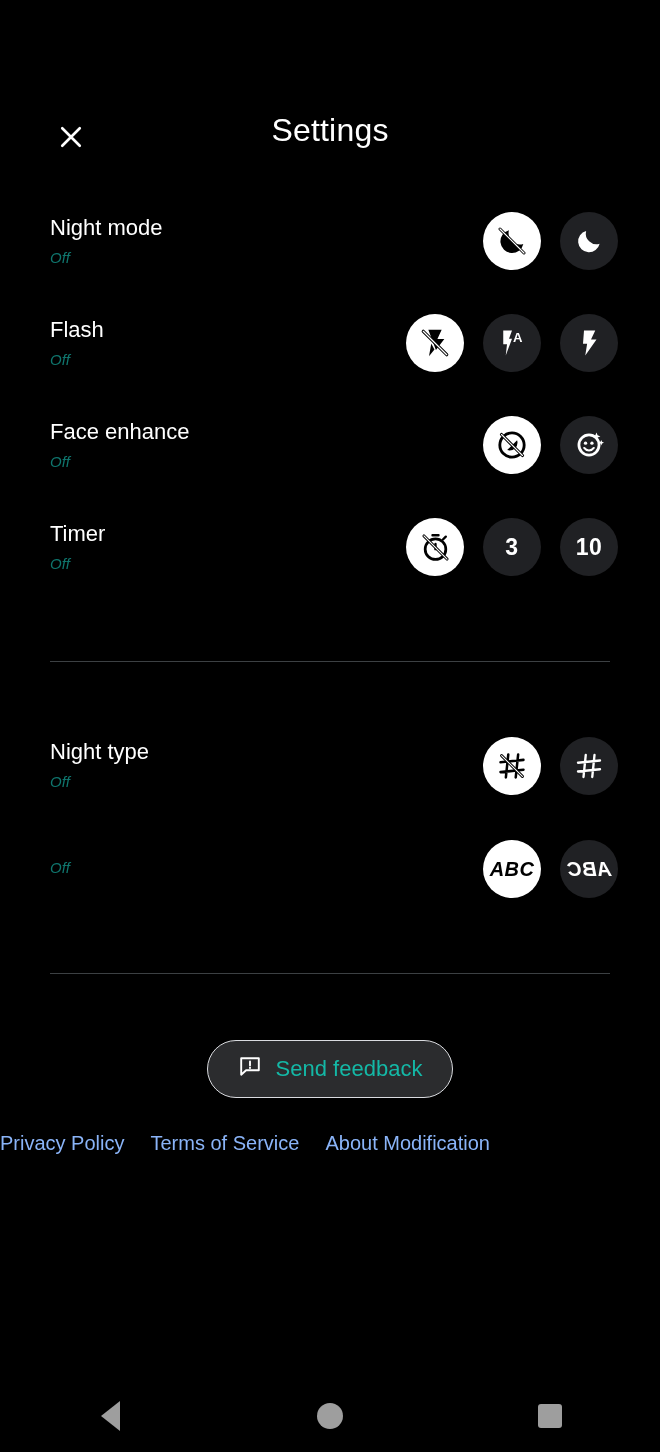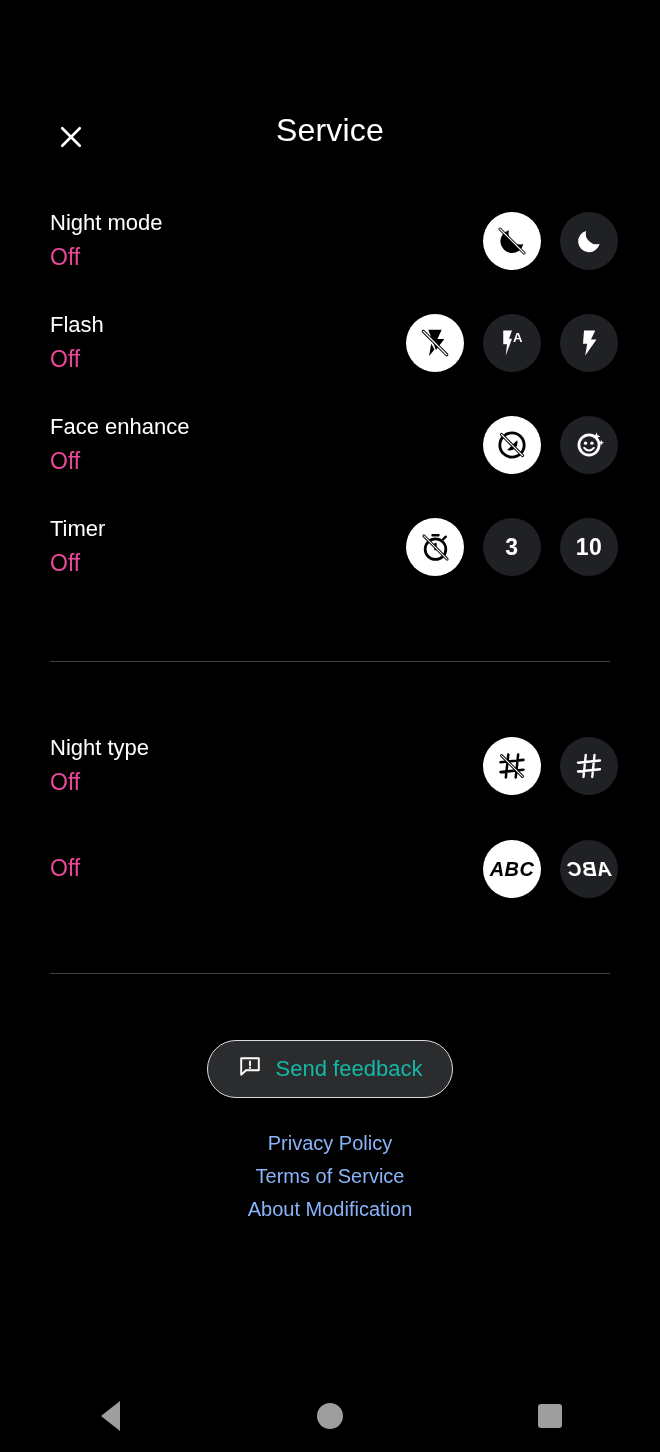--- a/index.html
+++ b/index.html
@@ -26,21 +26,21 @@
   }
 
   
   .rows { position:absolute; left:0; top:190px; width:660px; }
   .row {
     position:relative; display:flex; align-items:center;
     justify-content:space-between; height:102px; padding:0 42px 0 50px;
   }
   .row-text { display:flex; flex-direction:column; gap:10px; }
   .row-label { color:#fff; font-size:22px; font-weight:400; line-height:1.1; }
-  .row-value { color:#ec4899; font-size:23px; font-weight:400; line-height:1.1; }
+  .row-value { color:#0f766e; font-size:15px; font-weight:400; line-height:1.1;font-style:italic; }
 
   .opts { display:flex; align-items:center; gap:19px; }
   .opt {
     width:58px; height:58px; border-radius:50%;
     display:flex; align-items:center; justify-content:center;
     background:#202124; cursor:pointer; flex:0 0 auto;
     position:relative;
   }
   .opt.sel { background:#ffffff; }
   .opt svg { display:block; }
@@ -66,22 +66,22 @@
 
   
   .footer { position:absolute; left:0; top:1040px; width:660px; }
   .feedback-wrap { display:flex; justify-content:center; }
   .feedback-btn {
     display:inline-flex; align-items:center; gap:14px;
     height:58px; padding:0 30px; border-radius:30px;
     background:#2b2c2e; border:1.5px solid #dadce0;
     color:#14b8a6; font-size:22px; cursor:pointer;
   }
-  .links { margin-top:34px; display:flex; flex-direction:column;
-           align-items:center; gap:10px; }
+  .links { margin-top:34px; display:flex; flex-direction:row;
+           align-items:center; gap:26px; }
   .link {
     color:#8ab4f8; font-size:20px; text-decoration:none; cursor:pointer;
   }
 
   
   .navbar {
     position:absolute; left:0; bottom:0; width:660px; height:72px;
     display:flex; align-items:center; justify-content:space-around;
     background:#000;
   }
@@ -98,21 +98,21 @@
 <body>
 
 <div id="screen">
 
   <div class="header">
     <div class="close-btn">
       <svg width="30" height="30" viewBox="0 0 24 24">
         <path d="M5 5 L19 19 M19 5 L5 19" stroke="#fff" stroke-width="2.1" stroke-linecap="round" fill="none"></path>
       </svg>
     </div>
-    <div class="page-title">Service</div>
+    <div class="page-title">Settings</div>
   </div>
 
   <div class="rows">
 
     <div class="row">
       <div class="row-text">
         <div class="row-label">Night mode</div>
         <div class="row-value">Off</div>
       </div>
       <div class="opts">

